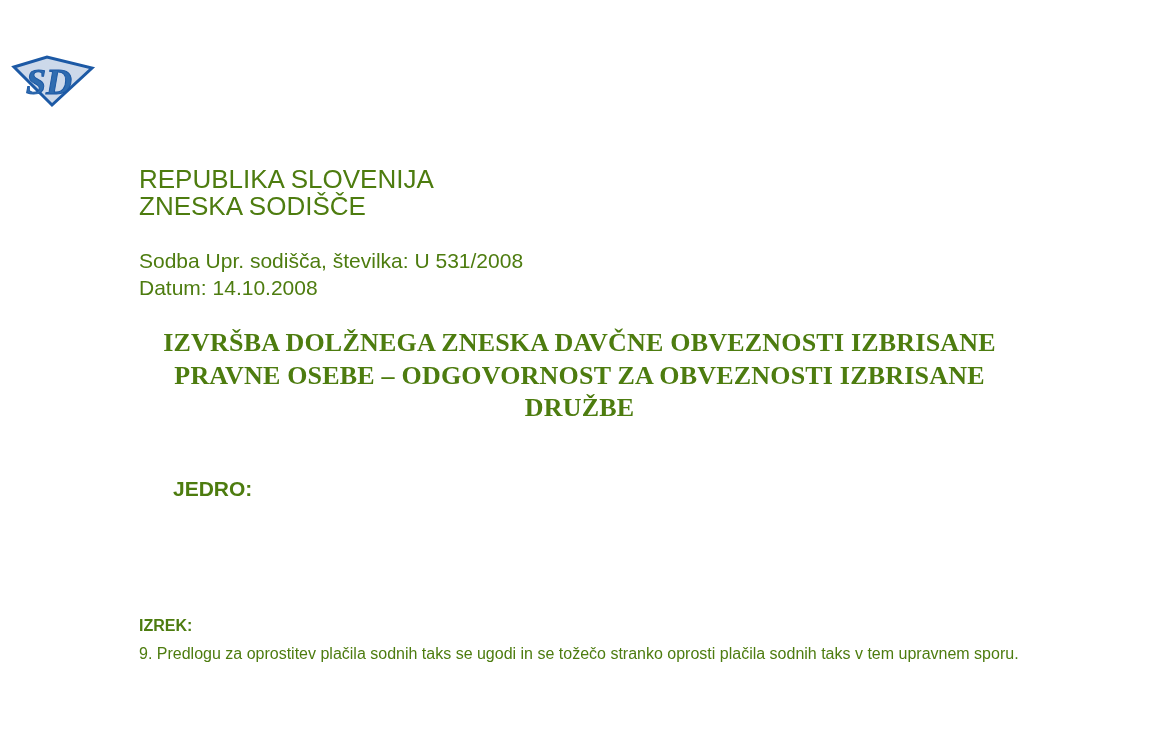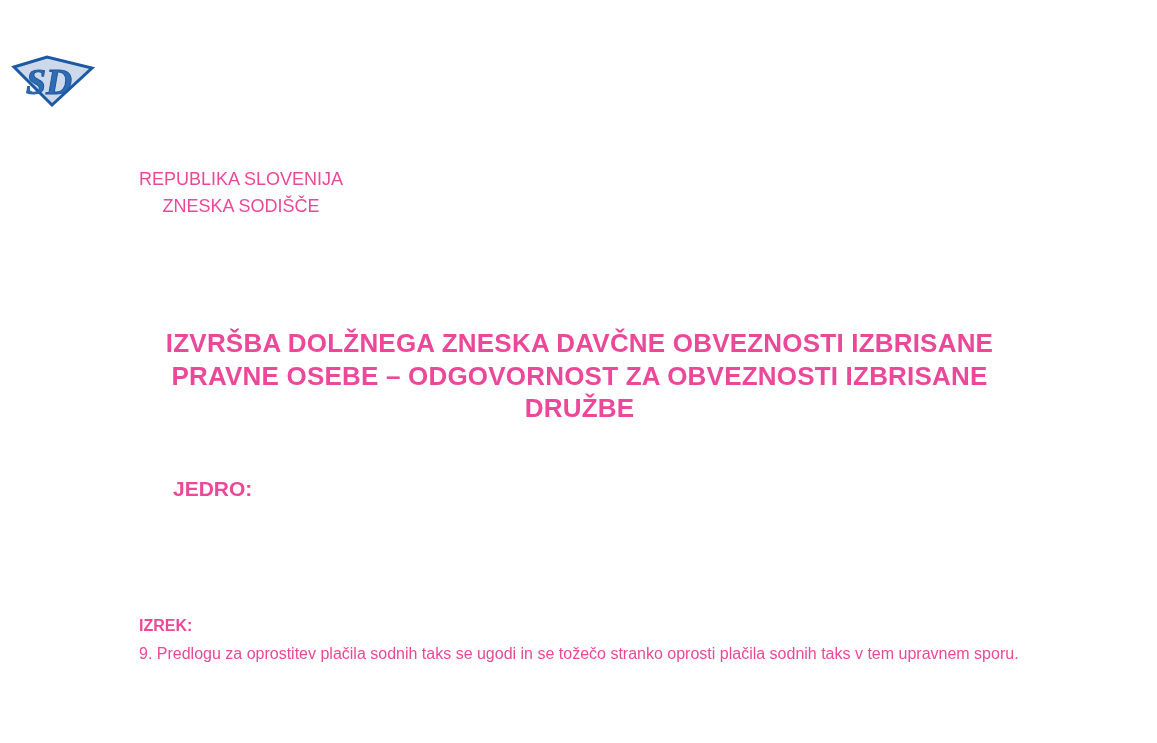--- a/index.html
+++ b/index.html
@@ -5,58 +5,58 @@
   html, body {
     margin: 0;
     padding: 0;
     background: #ffffff;
   }
   .doc {
     position: relative;
     width: 1157px;
     height: 707px;
     background: #ffffff;
-    color: #ec4899;
+    color: #4d7c0f;
     font-family: "Liberation Sans", "DejaVu Sans", sans-serif;
     overflow: hidden;
   }
   .logo {
     position: absolute;
     left: 10px;
     top: 54px;
     width: 86px;
     height: 54px;
   }
   .header-block {
     position: absolute;
     left: 139px;
     top: 166px;
-    font-size: 18px;
+    font-size: 26px;
     line-height: 27px;
     white-space: nowrap;
-    text-align: center;
   }
   .case-block {
     position: absolute;
     left: 139px;
     top: 247px;
     font-size: 21px;
     line-height: 27px;
     white-space: nowrap;
   }
   .title-block {
     position: absolute;
     left: 139px;
     top: 327px;
     width: 881px;
     font-size: 26px;
     font-weight: bold;
     line-height: 32.5px;
     text-align: center;
     letter-spacing: 0.2px;
+    font-family: Liberation Serif, serif;
   }
   .jedro-block {
     position: absolute;
     left: 139px;
     top: 475px;
     width: 881px;
     font-size: 21px;
     line-height: 27.5px;
     margin-left: 34px;
   }
@@ -84,20 +84,24 @@
   <svg class="logo" viewBox="0 0 86 54" xmlns="http://www.w3.org/2000/svg">
     <polygon points="4,13 37,3 82,14 42,51" fill="#cdd9ea" stroke="#1c59a5" stroke-width="3" stroke-linejoin="miter"></polygon>
     <text x="16" y="40" font-family="Liberation Serif, DejaVu Serif, serif" font-size="36" font-weight="bold" font-style="italic" fill="#2f6cb0" stroke="#1c59a5" stroke-width="1">SD</text>
   </svg>
 
   <div class="header-block">
     <div>REPUBLIKA SLOVENIJA</div>
     <div>ZNESKA SODIŠČE</div>
   </div>
 
+  <div class="case-block">
+    <div>Sodba Upr. sodišča, številka: U 531/2008</div>
+    <div>Datum: 14.10.2008</div>
+  </div>
 
   <div class="title-block">IZVRŠBA DOLŽNEGA ZNESKA DAVČNE OBVEZNOSTI IZBRISANE PRAVNE OSEBE – ODGOVORNOST ZA OBVEZNOSTI IZBRISANE DRUŽBE</div>
 
   <div class="jedro-block">
     <div class="section-label">JEDRO:</div>
   </div>
 
   <div class="izrek-block">
     <div class="section-label">IZREK:</div>
     <div class="justified">9. Predlogu za oprostitev plačila sodnih taks se ugodi in se tožečo stranko oprosti plačila sodnih taks v tem upravnem sporu.</div>

